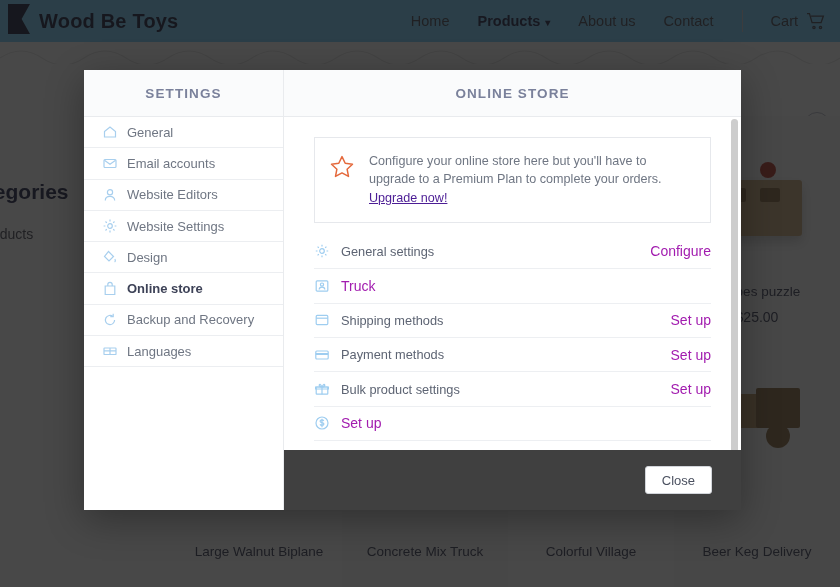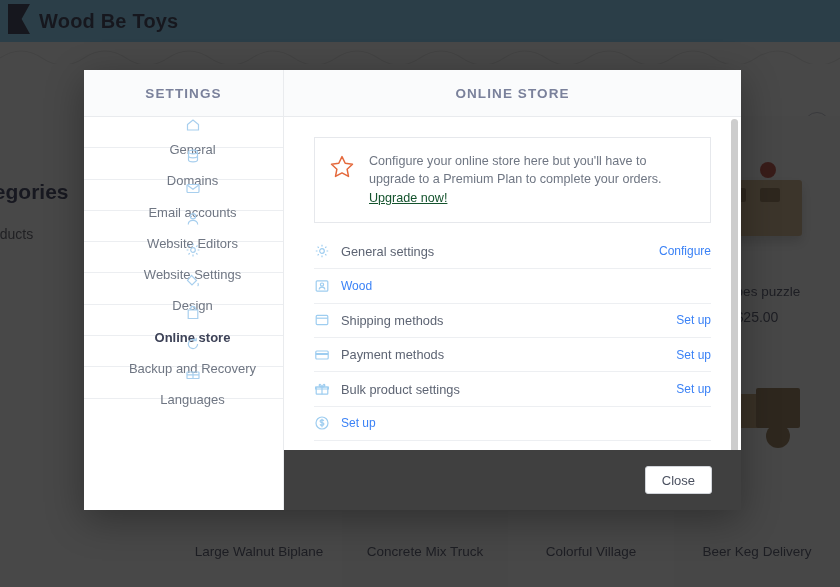--- a/index.html
+++ b/index.html
@@ -107,21 +107,21 @@
     background:#fafbfc; border-bottom:1px solid #e9ebee;
   }
   .head-title {
     font-size:13.5px; letter-spacing:1.1px; color:#7a819b; font-weight:bold;
   }
 
   .nav-list { }
   .nav-item {
     height:31.3px; display:flex; align-items:center; gap:9px;
     padding-left:18px; border-bottom:1px solid #eceef1;
-    font-size:13px; color:#6f7683; cursor:pointer;flex-direction:column;
+    font-size:13px; color:#6f7683; cursor:pointer;
   }
   .nav-item.selected { color:#3d4257; font-weight:bold; }
   .nav-ico { width:16px; height:16px; flex:0 0 16px; display:block; color:#a8cfee; }
 
   .modal-right { flex:1; position:relative; display:flex; flex-direction:column; }
   .modal-right-head {
     height:47px; display:flex; align-items:center; justify-content:center;
     background:#fafbfc; border-bottom:1px solid #e9ebee;
   }
 
@@ -129,31 +129,31 @@
 
   .notice {
     margin-top:20px;
     border:1px solid #e6e8ec;
     background:#fff;
     display:flex; align-items:flex-start; gap:14px;
     padding:14px 16px 15px 14px;
   }
   .star-ico { width:26px; height:26px; flex:0 0 26px; margin-top:2px; color:#e4693c; }
   .notice-text { font-size:12.6px; line-height:1.45; color:#6f7683; }
-  .upgrade-link { color:#14532d; text-decoration:underline; }
+  .upgrade-link { color:#4c1d95; text-decoration:underline; }
 
   .row-list { margin-top:12px; }
   .srow {
     height:34.4px; display:flex; align-items:center;
     border-bottom:1px solid #edeff2;
     font-size:12.8px; color:#5d6473;
   }
   .srow-ico { width:16px; height:16px; flex:0 0 16px; margin-right:11px; color:#9ecdf0; }
   .srow-label { flex:1; }
-  .srow-action { color:#3b82f6; font-size:12px; cursor:pointer; }
+  .srow-action { color:#a21caf; font-size:14px; cursor:pointer; }
 
   .vscroll {
     position:absolute; right:3px; top:2px; width:7px; bottom:2px;
     background:#f4f4f4; border-radius:4px;
   }
   .vthumb {
     position:absolute; left:0; top:0; width:7px; height:348px;
     background:#cdcdcd; border-radius:4px;
   }
 
@@ -173,20 +173,35 @@
 <body>
 
 <div id="page-root">
 
   <div class="site">
 
     <div class="site-header">
       <div class="brand">
         <div class="brand-mark"></div>
         <div class="brand-text">Wood Be Toys</div>
+      </div>
+      <div class="site-nav">
+        <span class="nav-link">Home</span>
+        <span class="nav-link active"><span>Products</span><span class="caret">▾</span></span>
+        <span class="nav-link">About us</span>
+        <span class="nav-link">Contact</span>
+        <span class="nav-sep"></span>
+        <span class="cart-wrap">
+          <span class="nav-link">Cart</span>
+          <svg class="cart-icon" viewBox="0 0 24 22" fill="none" stroke="#4a4a57" stroke-width="1.6">
+            <path d="M1 2h3l3.2 11h11L21 5H6"></path>
+              <circle cx="9.5" cy="19" r="1.4"></circle>
+              <circle cx="17.5" cy="19" r="1.4"></circle>
+          </svg>
+        </span>
       </div>
     </div>
 
     <div class="wave-band">
       <svg viewBox="0 0 840 22" preserveAspectRatio="none">
         <path d="M0,16 Q21,2 42,16 T84,16 T126,16 T168,16 T210,16 T252,16 T294,16 T336,16 T378,16 T420,16 T462,16 T504,16 T546,16 T588,16 T630,16 T672,16 T714,16 T756,16 T798,16 T840,16 L840,22 L0,22 Z" fill="#ffffff"></path>
         <path d="M0,16 Q21,2 42,16 T84,16 T126,16 T168,16 T210,16 T252,16 T294,16 T336,16 T378,16 T420,16 T462,16 T504,16 T546,16 T588,16 T630,16 T672,16 T714,16 T756,16 T798,16 T840,16" fill="none" stroke="#e8e8e8" stroke-width="1.2"></path>
       </svg>
     </div>
 
@@ -296,28 +311,20 @@
       </div>
       <div class="nav-list">
 
         <div class="nav-item">
           <svg class="nav-ico" viewBox="0 0 16 16" fill="none" stroke="currentColor" stroke-width="1.2">
               <path d="M2.5 7.5 8 3l5.5 4.5V13H2.5z"></path>
             </svg>
           <span>General</span>
         </div>
 
-        <div class="nav-item">
-          <svg class="nav-ico" viewBox="0 0 16 16" fill="none" stroke="currentColor" stroke-width="1.2">
-              <ellipse cx="8" cy="4" rx="4.5" ry="1.8"></ellipse>
-              <path d="M3.5 4v8c0 1 2 1.8 4.5 1.8s4.5-.8 4.5-1.8V4"></path>
-              <path d="M3.5 8c0 1 2 1.8 4.5 1.8s4.5-.8 4.5-1.8"></path>
-            </svg>
-          <span>Domains</span>
-        </div>
 
         <div class="nav-item">
           <svg class="nav-ico" viewBox="0 0 16 16" fill="none" stroke="currentColor" stroke-width="1.2">
               <rect x="2" y="4.5" width="12" height="8" rx="1"></rect>
               <path d="M2.4 5.2 8 9.2l5.6-4"></path>
             </svg>
           <span>Email accounts</span>
         </div>
 
         <div class="nav-item">
@@ -398,21 +405,21 @@
             <span class="srow-label">General settings</span>
             <span class="srow-action">Configure</span>
           </div>
 
           <div class="srow">
             <svg class="srow-ico" viewBox="0 0 16 16" fill="none" stroke="currentColor" stroke-width="1.2">
                 <rect x="2.2" y="2.8" width="11.6" height="10.4" rx="1"></rect>
                 <circle cx="8" cy="6.6" r="1.6"></circle>
                 <path d="M5.2 11.4c0-1.5 1.3-2.3 2.8-2.3s2.8.8 2.8 2.3"></path>
               </svg>
-            <span class="srow-action">Wood</span>
+            <span class="srow-action">Truck</span>
           </div>
 
           <div class="srow">
             <svg class="srow-ico" viewBox="0 0 16 16" fill="none" stroke="currentColor" stroke-width="1.2">
                 <rect x="2.2" y="3.4" width="11.6" height="9.2" rx="1"></rect>
                 <path d="M2.2 6.2h11.6"></path>
               </svg>
             <span class="srow-label">Shipping methods</span>
             <span class="srow-action">Set up</span>
           </div>

